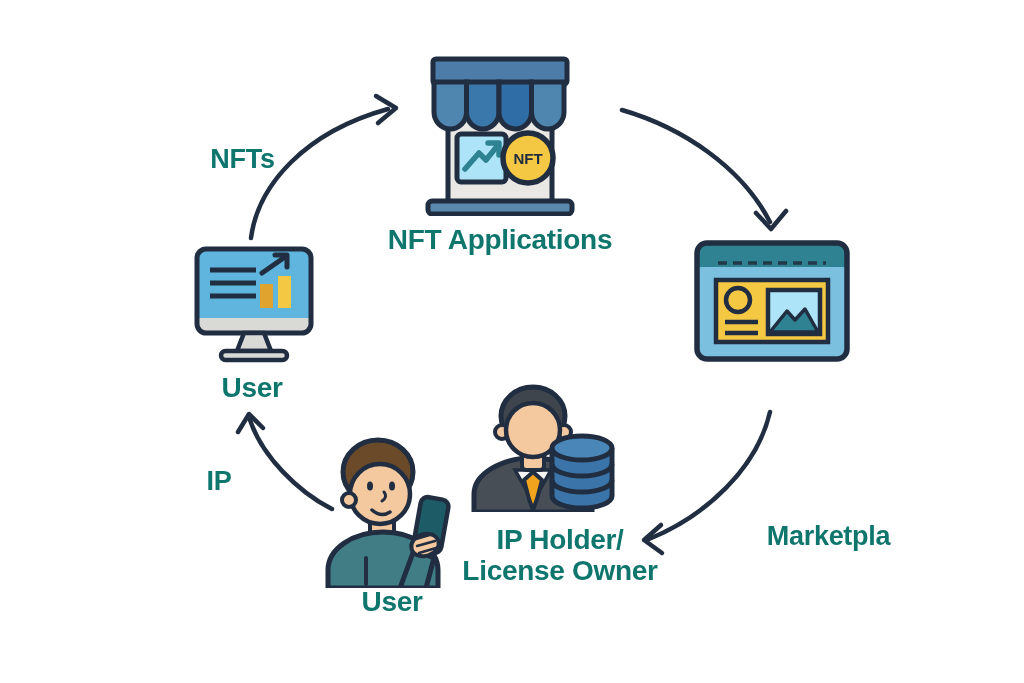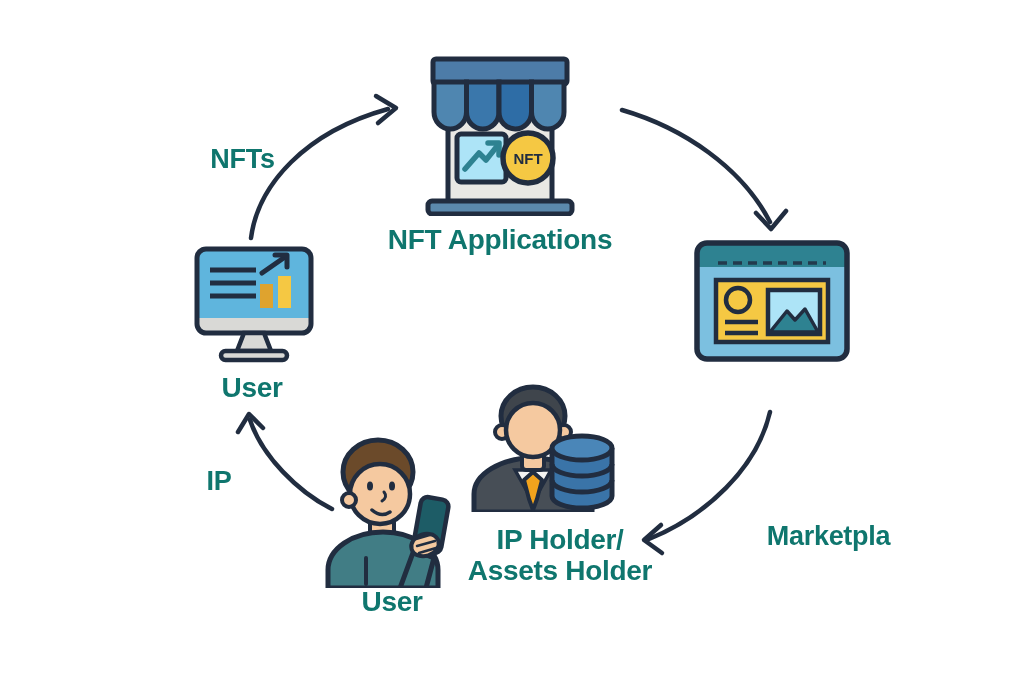--- a/index.html
+++ b/index.html
@@ -117,21 +117,21 @@
       <g>
         <path d="M94,66 V114 a30,12 0 0 0 60,0 V66" fill="#3a74a8" stroke="#212d40" stroke-width="5"></path>
         <path d="M94,82 a30,12 0 0 0 60,0" fill="none" stroke="#212d40" stroke-width="5"></path>
         <path d="M94,98 a30,12 0 0 0 60,0" fill="none" stroke="#212d40" stroke-width="5"></path>
         <ellipse cx="124" cy="66" rx="30" ry="12" fill="#4a86b8" stroke="#212d40" stroke-width="5"></ellipse>
       </g>
     </svg>
   </div>
   <div class="label node-label" style="left:435px;top:524px;width:250px;white-space:normal;">
     <div>IP Holder/</div>
-    <div>Assets Holder</div>
+    <div>License Owner</div>
   </div>
 
   <div class="node-icon" style="left:320px;top:428px;">
     <svg width="148" height="160" viewBox="0 0 148 160">
       <rect x="50" y="86" width="24" height="26" rx="5" fill="#f5c9a0" stroke="#212d40" stroke-width="4"></rect>
       <path d="M8,160 V142 A55,38 0 0 1 118,142 V160 Z" fill="#417d85" stroke="#212d40" stroke-width="5"></path>
       <path d="M46,130 V156" stroke="#212d40" stroke-width="4" fill="none" stroke-linecap="round"></path>
       <ellipse cx="58" cy="44" rx="35" ry="32" fill="#6b4a2a" stroke="#212d40" stroke-width="5"></ellipse>
       <ellipse cx="60" cy="66" rx="30" ry="30" fill="#f5c9a0" stroke="#212d40" stroke-width="4.5"></ellipse>
       <circle cx="29" cy="72" r="7" fill="#f5c9a0" stroke="#212d40" stroke-width="4"></circle>

